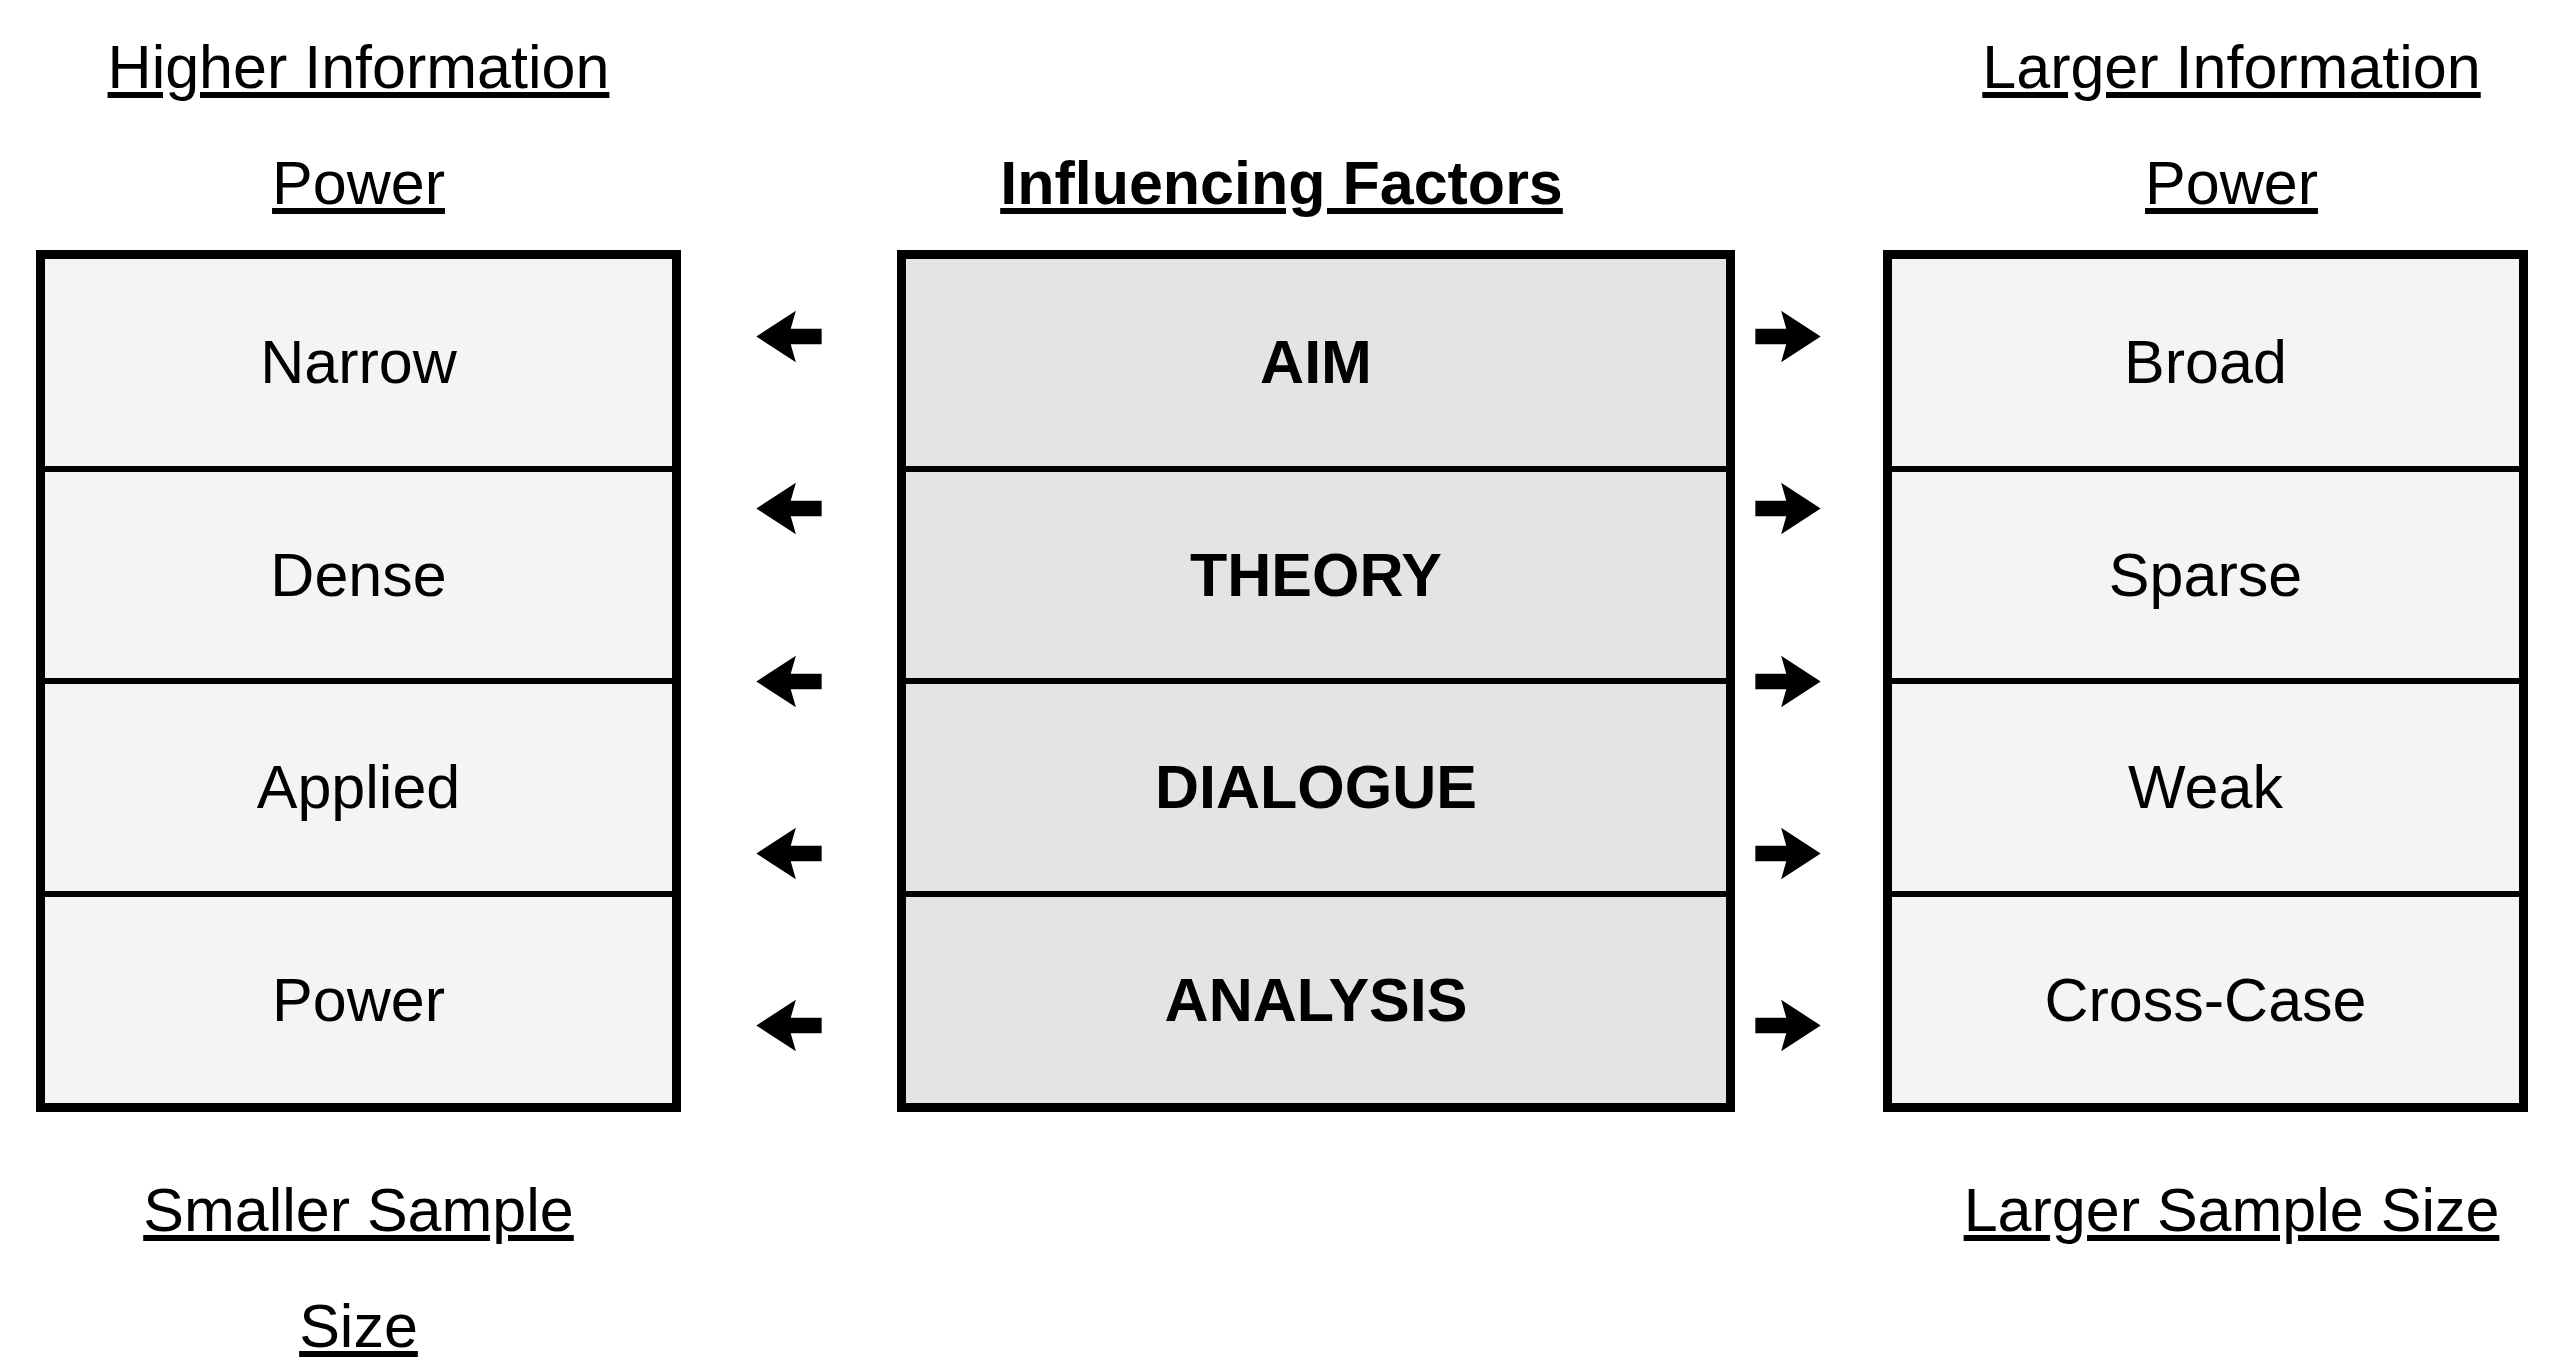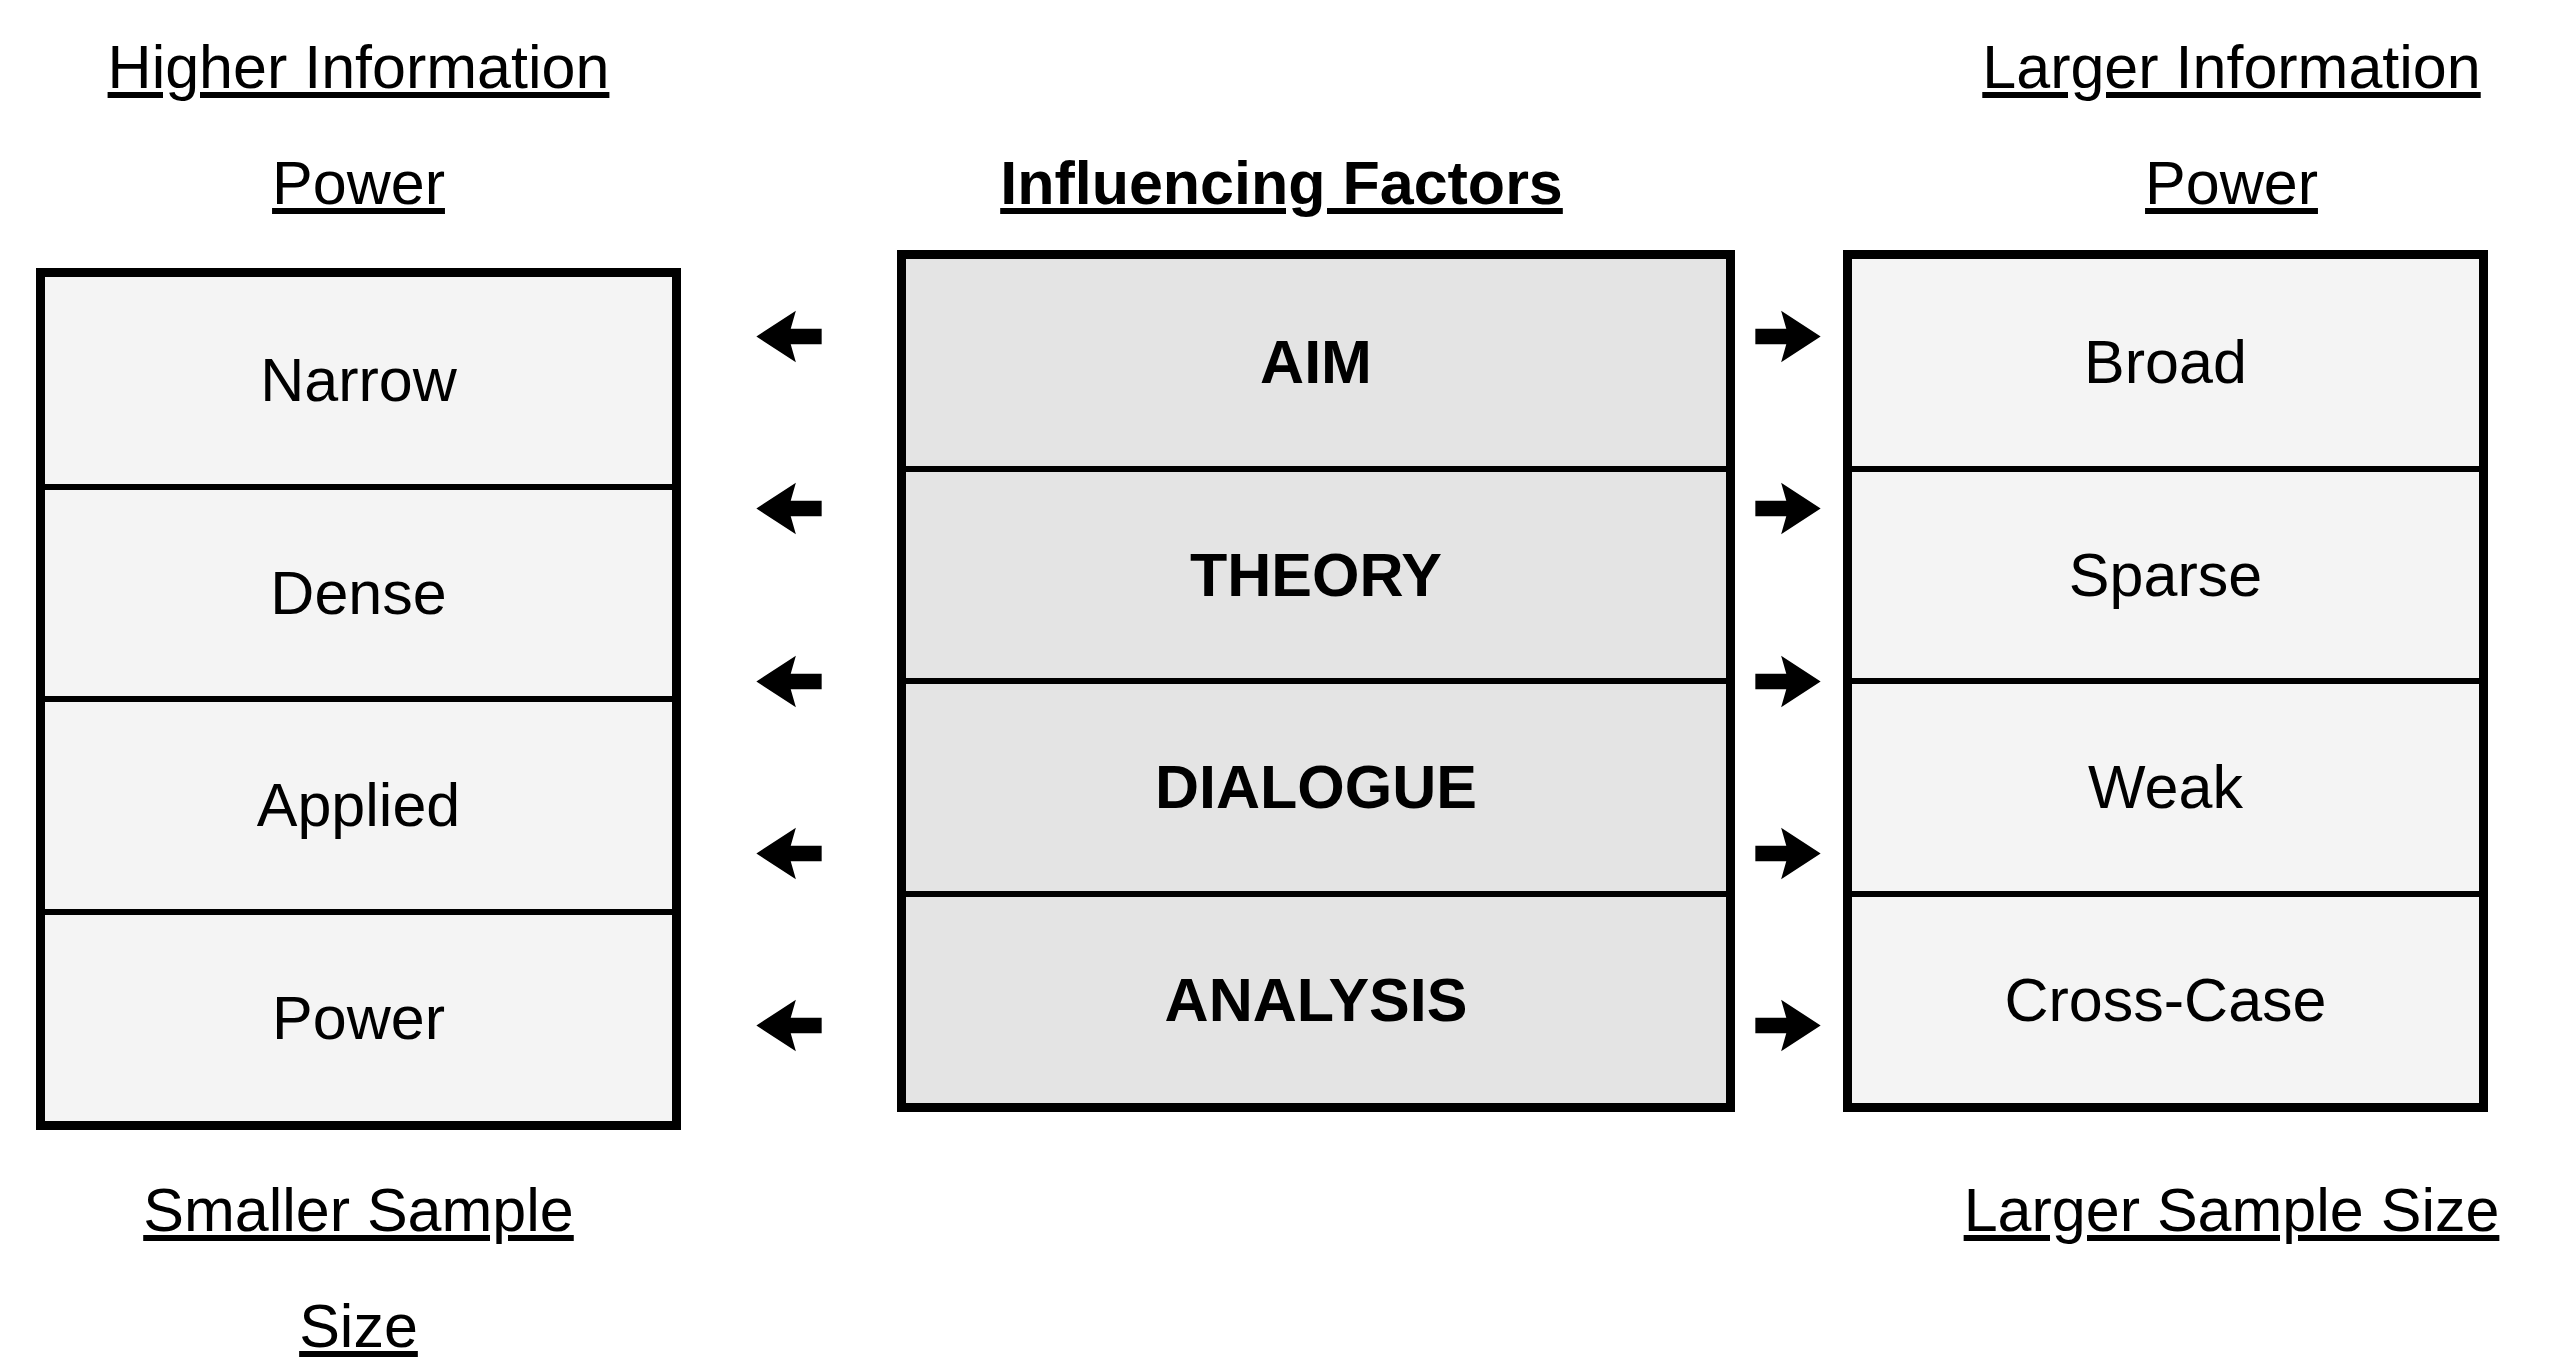--- a/index.html
+++ b/index.html
@@ -34,23 +34,23 @@
   .hdr-right {left:1909px;width:645px; top:9px;}
   .ftr-left  {left:36px;  width:645px; top:1152px;}
   .ftr-right {left:1909px;width:645px; top:1152px;}
   
   .table{
     position:absolute;
     top:250px;height:862px;
     border:9px solid var(--border);
     display:flex;flex-direction:column;
   }
-  .table-left  {left:36px;  width:645px;margin-top:18px;}
+  .table-left  {left:36px;  width:645px;}
   .table-center{left:897px;width:838px;}
-  .table-right {left:1843px;width:645px;text-align:right;}
+  .table-right {left:1883px;width:645px;text-align:right;}
   .cell{
     flex:1 1 0;
     display:flex;align-items:center;justify-content:center;
     font-size:61px;
     background:var(--side-cell-fill);
   }
   .cell + .cell{border-top:6.2px solid var(--border);}
   .table-center .cell{
     background:var(--center-cell-fill);
     font-weight:bold;

